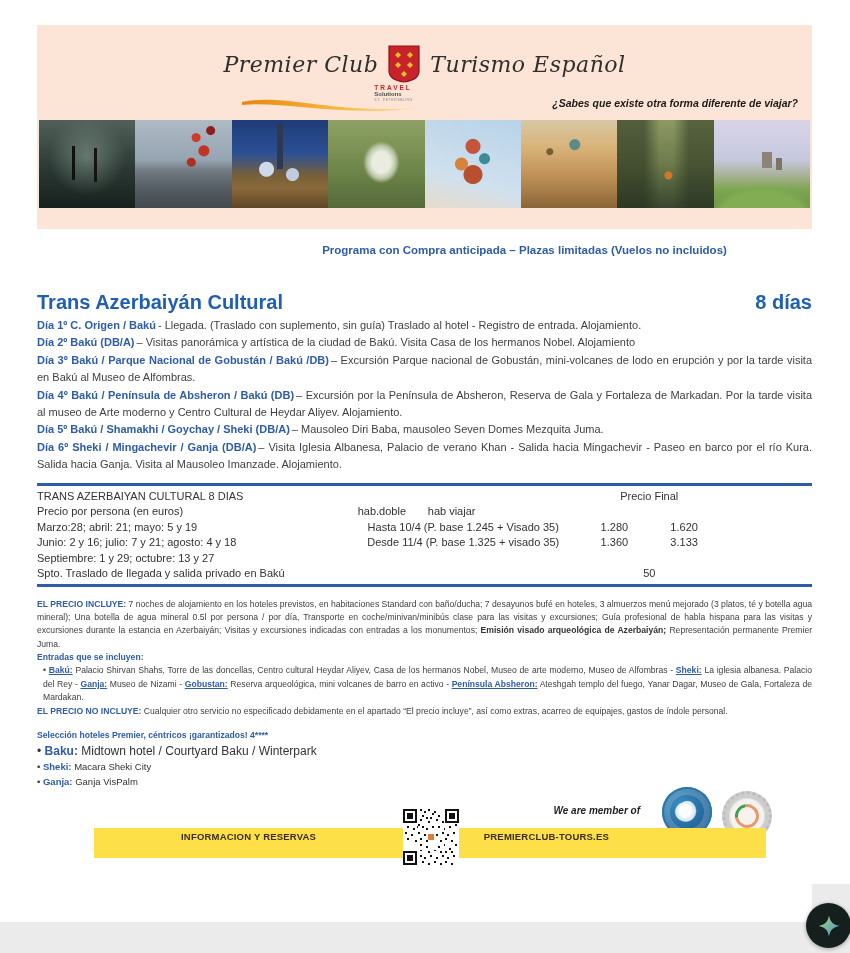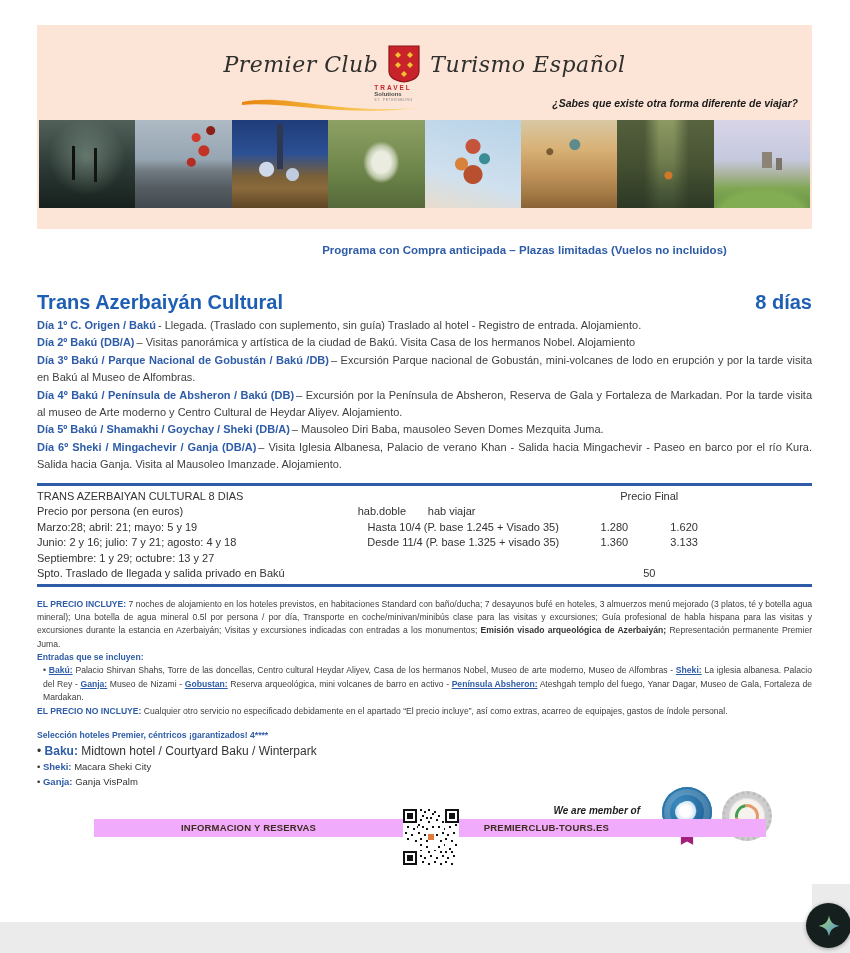--- a/index.html
+++ b/index.html
@@ -106,21 +106,21 @@
   .badge-blue::before{content:"";position:absolute;left:13px;top:14px;width:25px;height:21px;
     background:radial-gradient(circle at 42% 45%, #ffffff 28%, #cfe4f2 55%, rgba(255,255,255,0) 62%);
     border-radius:55% 60% 50% 65%;transform:rotate(-15deg);}
   .badge-blue::after{content:"";position:absolute;left:50%;bottom:-8px;transform:translateX(-50%);
     width:13px;height:11px;background:#a2207c;
     clip-path:polygon(0 0,100% 0,100% 100%,50% 68%,0 100%);}
   .badge-gray{right:40px;top:-2px;width:44px;height:44px;background:#cdcdcd;border:3px dotted #bdbdbd;}
   .badge-gray::before{content:"";position:absolute;inset:4px;border-radius:50%;background:#f6f2ee;box-shadow:inset 0 0 0 1px #ddd;}
   .badge-gray::after{content:"";position:absolute;inset:10px;border-radius:50%;border:3px solid #e59a6e;border-left-color:#3f9e4f;transform:rotate(35deg);}
   .qr{position:absolute;left:366px;top:14px;width:56px;height:60px;background:#fff;z-index:3;}
-  .bar{position:absolute;left:57px;top:26px;width:672px;height:18px;background:#f0abfc;}
+  .bar{position:absolute;left:57px;top:35px;width:672px;height:30px;background:#fde047;}
   .bar-info{position:absolute;left:0;top:3px;width:46%;text-align:center;font-size:9.5px;font-weight:bold;color:#3d2b1f;letter-spacing:.2px;}
   .bar-site{position:absolute;left:58%;top:3px;font-size:9.5px;font-weight:bold;color:#3d2b1f;letter-spacing:.2px;}
 
   
   .bottom-strip{position:absolute;left:0;top:922px;width:850px;height:31px;background:#ebebeb;}
   .right-gutter{position:absolute;left:812px;top:884px;width:38px;height:40px;background:#ebebeb;}
   .fab{position:absolute;left:806px;top:903px;width:45px;height:45px;border-radius:50%;background:#151f1d;z-index:6;
     display:flex;align-items:center;justify-content:center;cursor:pointer;box-shadow:0 1px 4px rgba(0,0,0,.35);}
 </style>
 </head>

